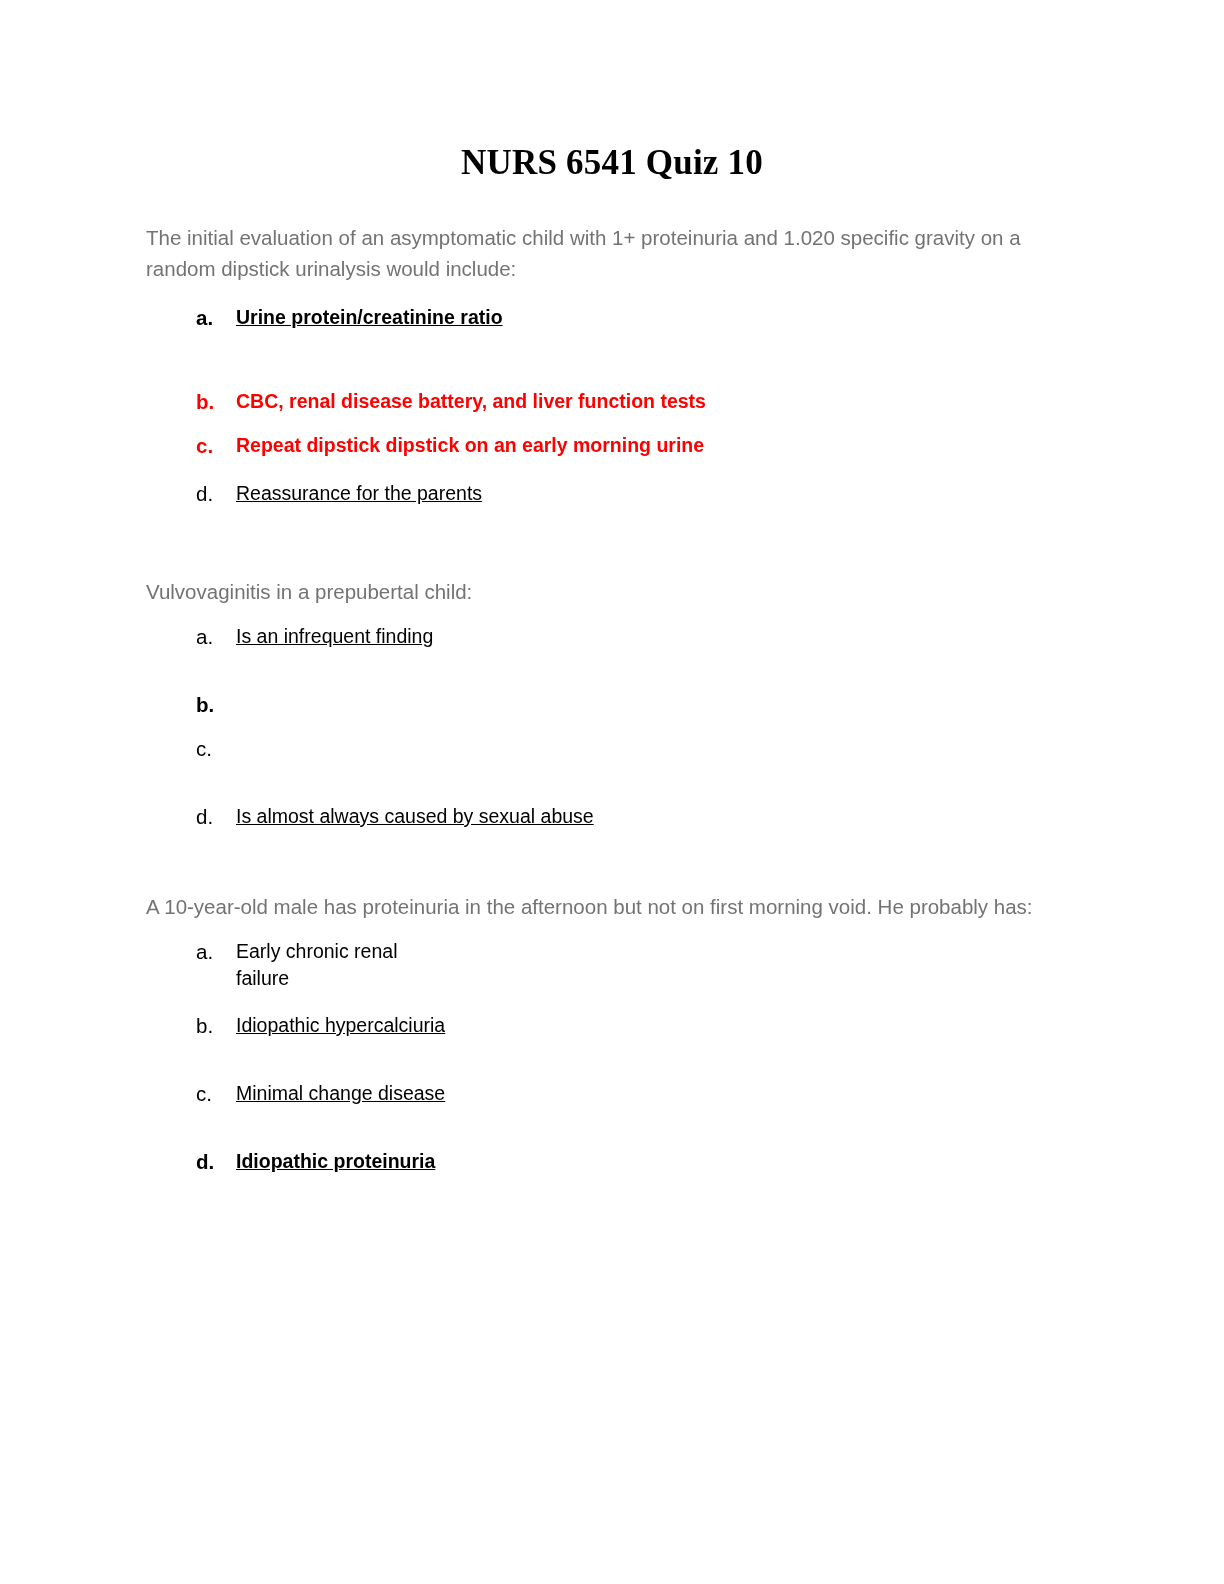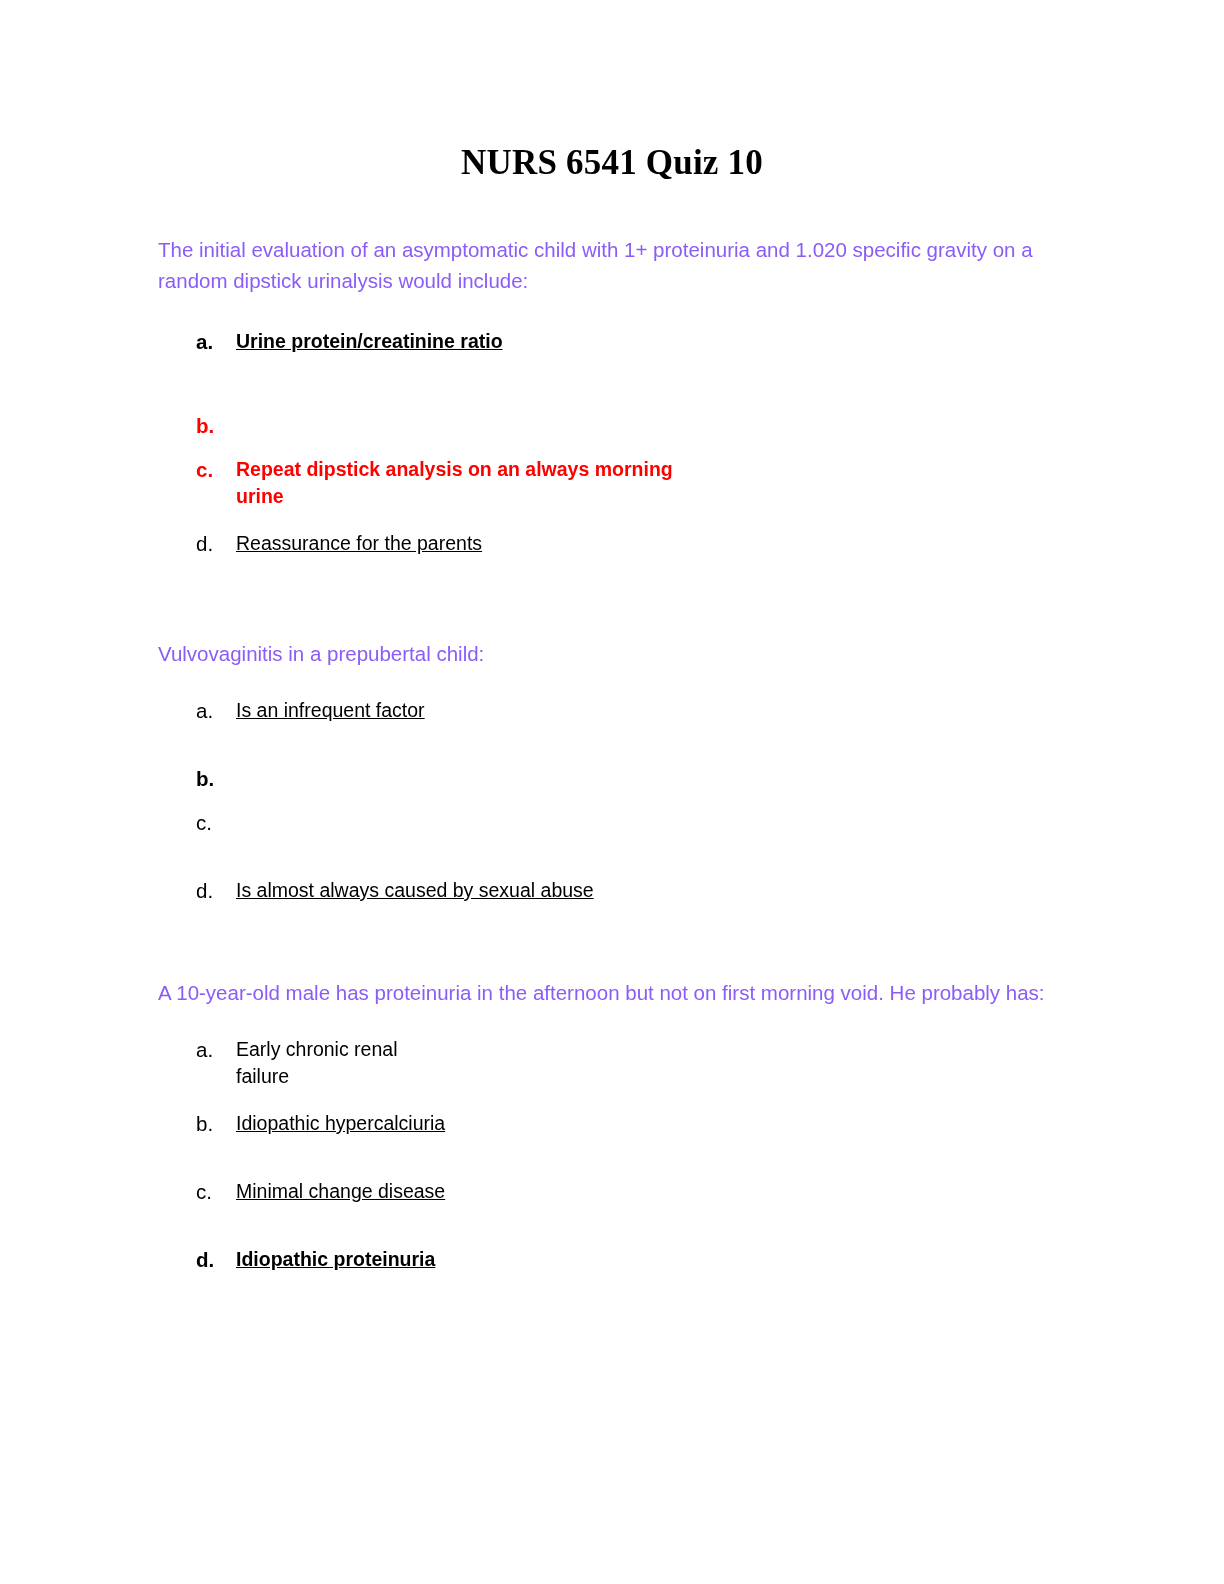--- a/index.html
+++ b/index.html
@@ -41,22 +41,22 @@
     top: 218px;
     left: 142px;
     width: 920px;
   }
   .question-block {
     margin: 0 0 0 0;
   }
   .q-stem {
     font-size: 20.5px;
     line-height: 31px;
-    color: #8b5cf6;
-    margin: 16px;
+    color: #737373;
+    margin: 4px;
     width: 920px;
   }
   .options {
     list-style: none;
     margin: 0;
     padding: 0;
   }
   .option {
     display: flex;
     align-items: flex-start;
@@ -112,46 +112,47 @@
       <div class="options">
 
         <div class="option opt-bold">
           <span class="opt-letter">a.</span>
           <span class="opt-text w-auto">Urine protein/creatinine ratio</span>
         </div>
         <div class="sp-56"></div>
 
         <div class="option opt-red">
           <span class="opt-letter">b.</span>
+          <span class="opt-text w-wide">CBC, renal disease battery, and liver function tests</span>
         </div>
         <div class="sp-16"></div>
 
         <div class="option opt-red">
           <span class="opt-letter">c.</span>
-          <span class="opt-text w-wide">Repeat dipstick analysis on an always morning urine</span>
+          <span class="opt-text w-wide">Repeat dipstick dipstick on an early morning urine</span>
         </div>
         <div class="sp-20"></div>
 
         <div class="option">
           <span class="opt-letter">d.</span>
           <span class="opt-text w-auto">Reassurance for the parents</span>
         </div>
       </div>
     </div>
 
     <div class="sp-64"></div>
 
     <div class="question-block">
       <p class="q-stem">Vulvovaginitis in a prepubertal child:</p>
       <div class="sp-12"></div>
       <div class="options">
 
         <div class="option">
           <span class="opt-letter">a.</span>
-          <span class="opt-text w-auto">Is an infrequent factor</span>
+          <span class="opt-text w-auto">Is an infrequent finding</span>
         </div>
         <div class="sp-40"></div>
 
         <div class="option opt-bold">
           <span class="opt-letter">b.</span>
         </div>
         <div class="sp-16"></div>
 
         <div class="option">
           <span class="opt-letter">c.</span>

